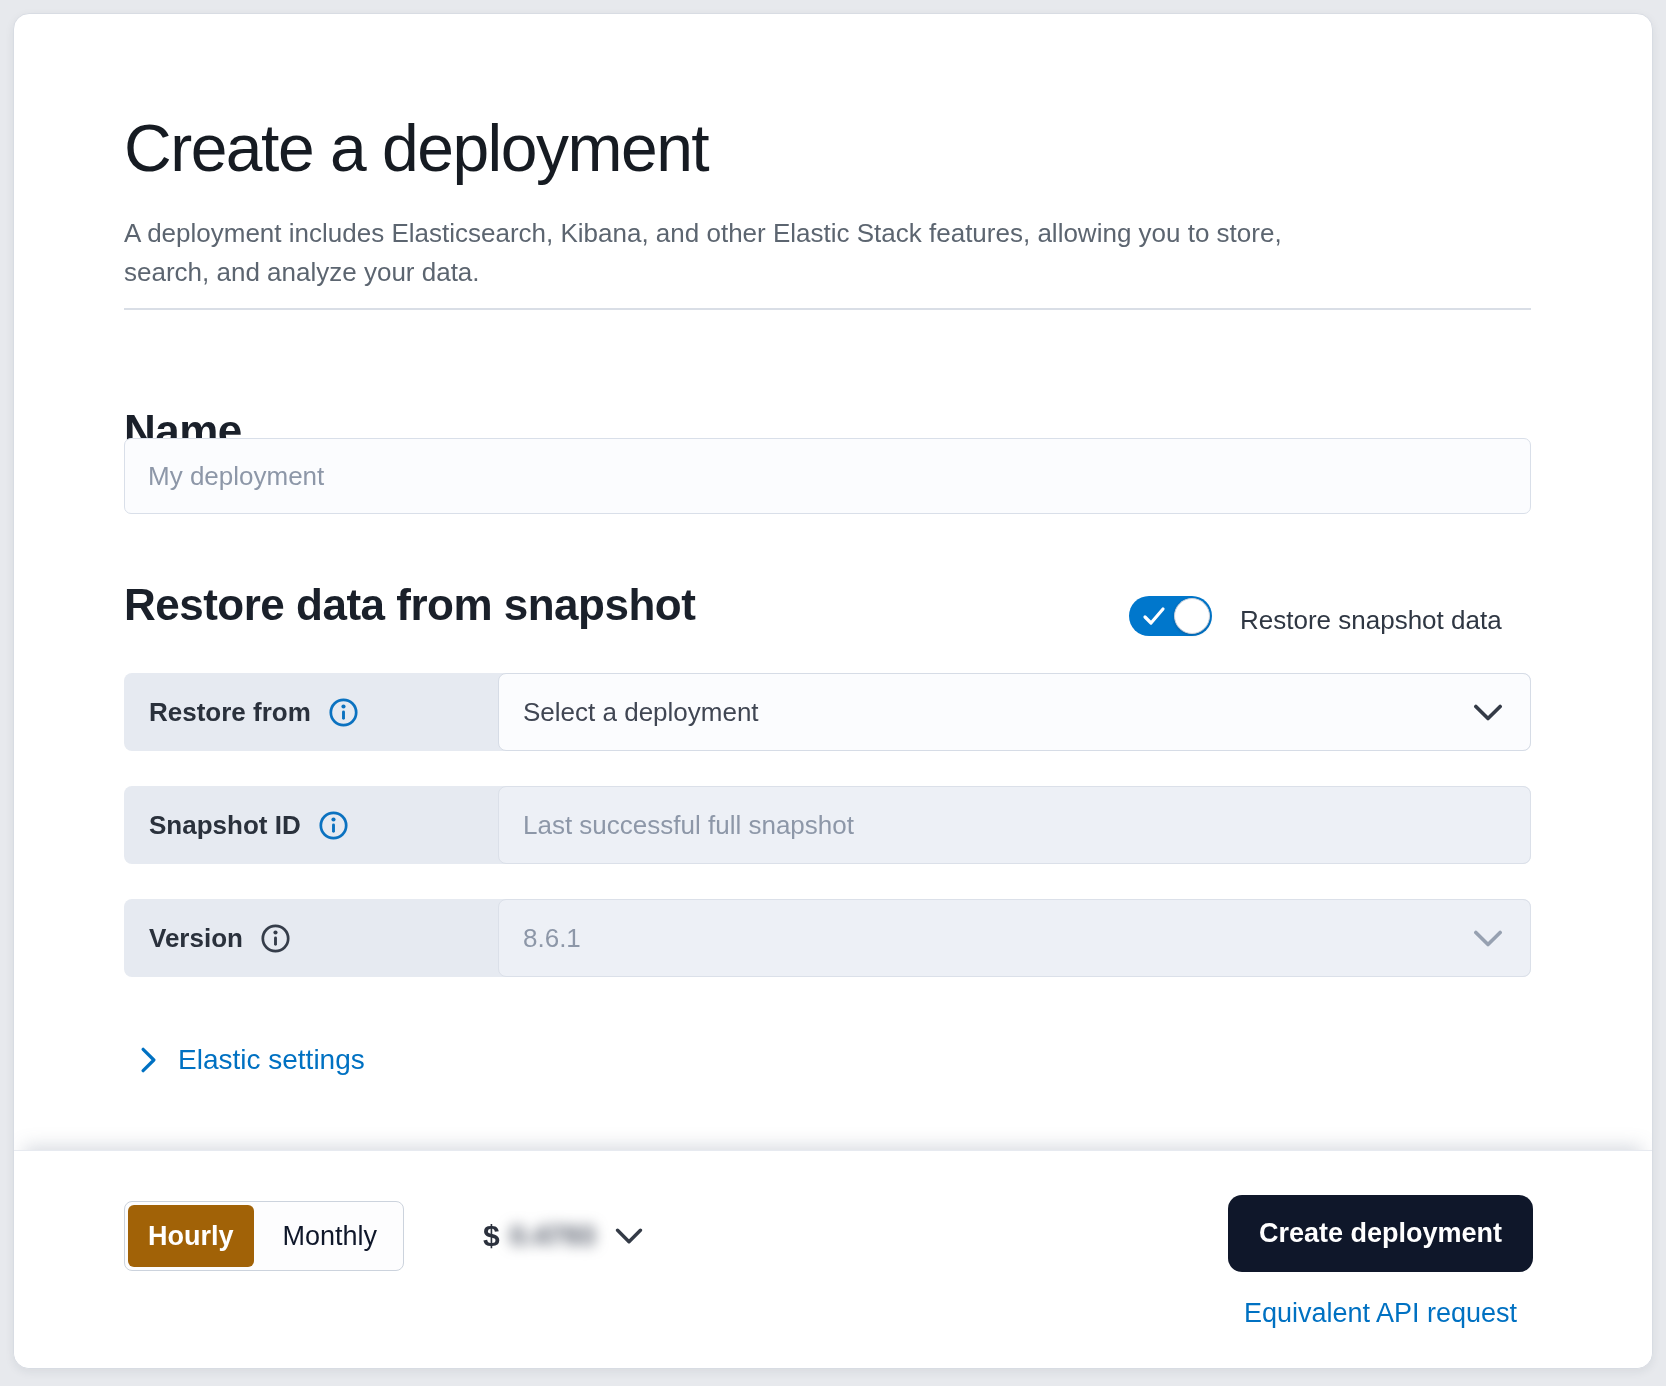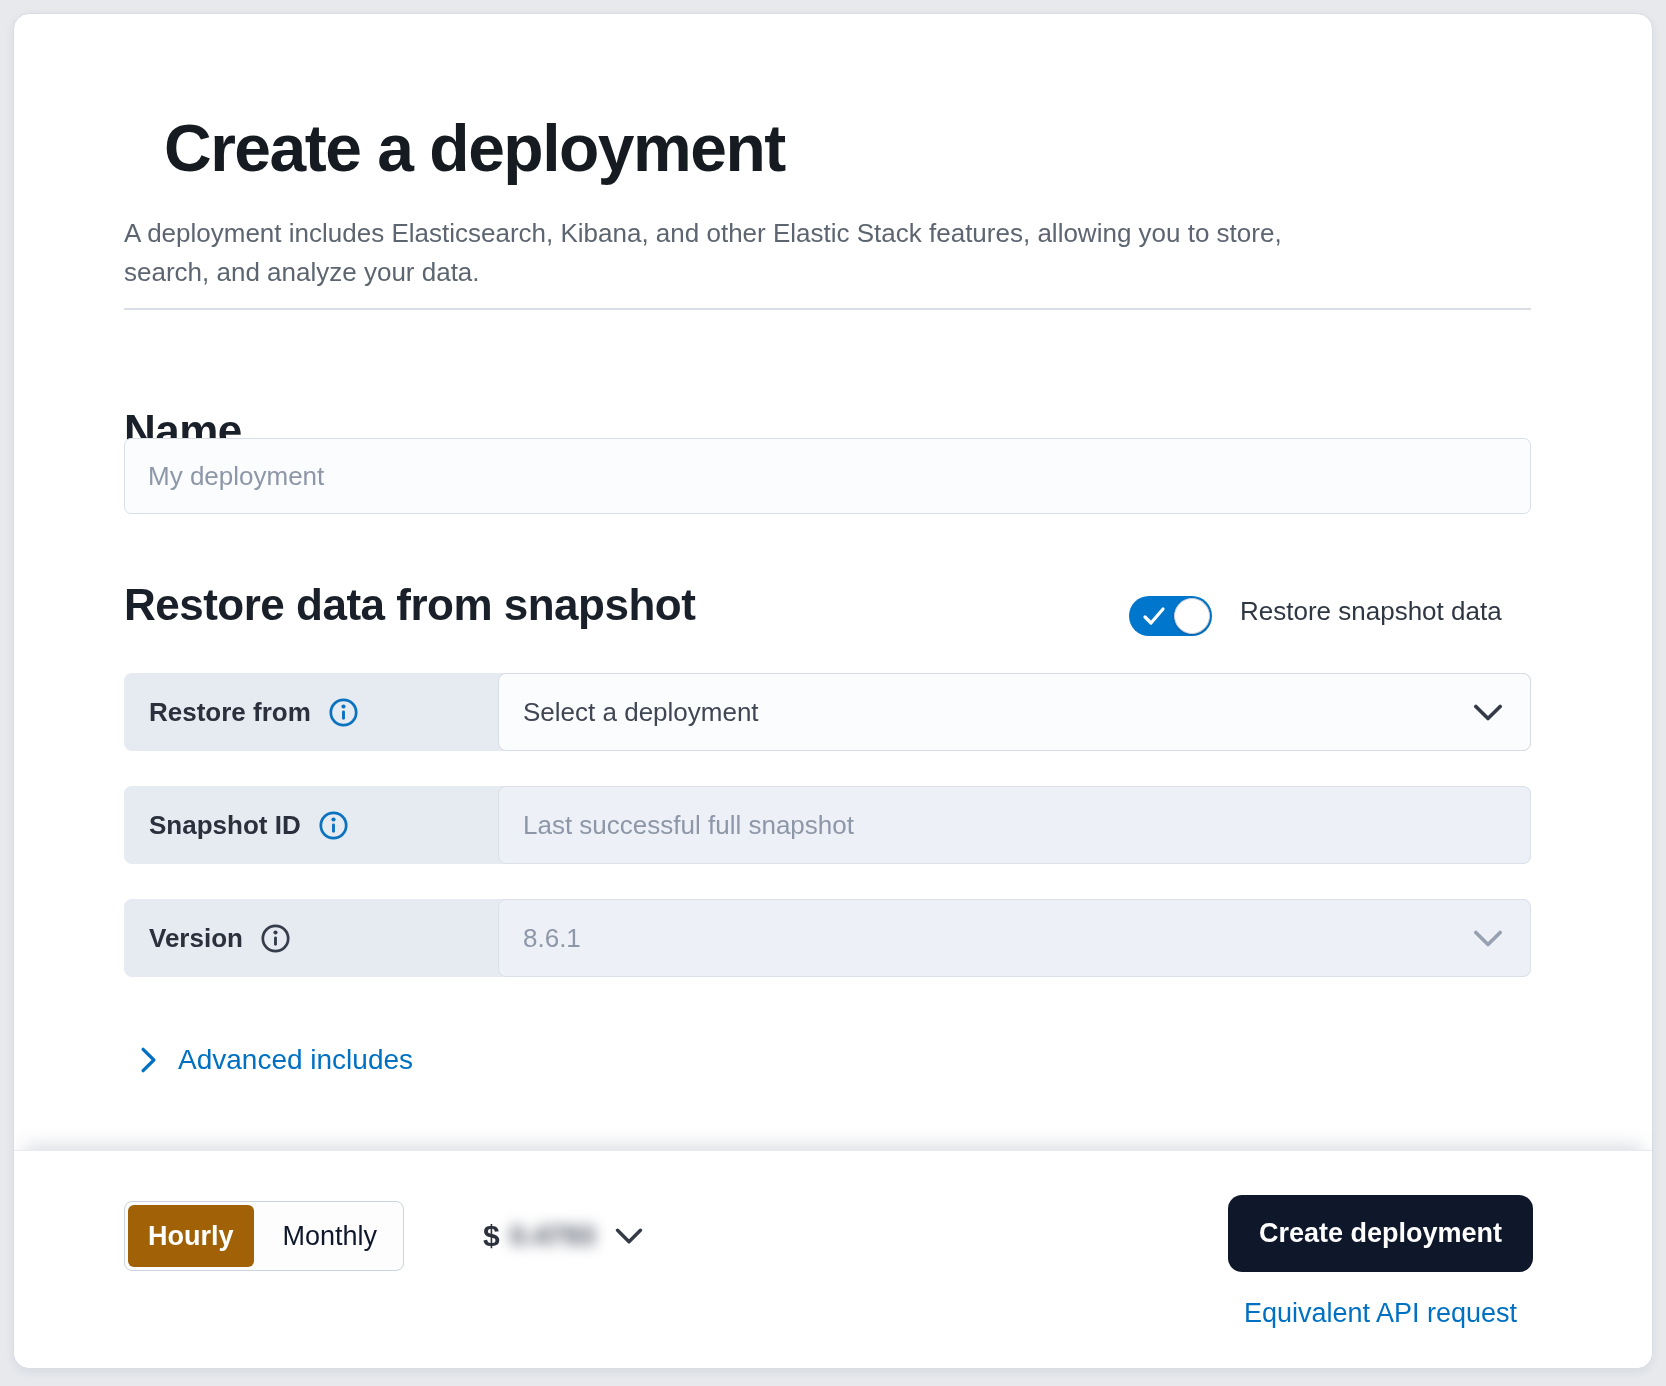--- a/index.html
+++ b/index.html
@@ -9,40 +9,40 @@
 
   .card {
     position:absolute; left:13px; top:13px; width:1640px; height:1356px;
     background:#ffffff; border:1px solid #d8dce3; border-radius:16px;
     box-shadow:0 3px 10px rgba(30,40,60,.07);
     overflow:hidden;
   }
 
   .page-title {
     position:absolute; left:110px; top:96px;
-    font-size:66px; font-weight:700; color:#161b22; letter-spacing:-1.5px;margin-left:40px;
+    font-size:66px; font-weight:400; color:#161b22; letter-spacing:-1.5px;
   }
   .subtitle { position:absolute; left:110px; top:200px; font-size:26px; line-height:39px; color:#5c6570; }
 
   .divider { position:absolute; left:110px; top:294px; width:1407px; height:2px; background:#d9dee6; }
 
   .section-heading { position:absolute; left:110px; font-size:44px; font-weight:700; color:#1a202a; letter-spacing:-0.5px; }
   .heading-name { top:344px;margin-top:48px; }
   .heading-restore { top:566px; }
 
   .name-input {
     position:absolute; left:110px; top:424px; width:1407px; height:76px;
     background:#fbfcfe; border:1px solid #d9dfe9; border-radius:7px;
     font-size:26px; color:#2b323e; padding:0 23px; outline:none;
     font-family:"Liberation Sans","DejaVu Sans",sans-serif;
   }
   .name-input::placeholder { color:#8d97a8; opacity:1; }
 
   
-  .toggle-group { position:absolute; left:1115px; top:582px; height:40px; display:flex; align-items:flex-start; gap:28px; }
+  .toggle-group { position:absolute; left:1115px; top:582px; height:40px; display:flex; align-items:flex-end; gap:28px; }
   .switch { position:relative; width:83px; height:40px; border-radius:20px; background:#0077cc; flex:0 0 auto; cursor:pointer; }
   .switch .check { position:absolute; left:13px; top:9px; width:24px; height:22px; }
   .switch .knob {
     position:absolute; top:2px; right:2px; width:36px; height:36px; border-radius:50%;
     background:#ffffff; border:1px solid #ccd2dc; box-shadow:0 1px 3px rgba(20,30,50,.25);
   }
   .toggle-label { font-size:26px; color:#2f3743; white-space:nowrap; }
 
   
   .form-row {
@@ -181,21 +181,21 @@
         <svg class="chev chev-gray" viewBox="0 0 24 14">
           <polyline points="2 2 12 12 22 2" fill="none" stroke="currentColor" stroke-width="3" stroke-linecap="round" stroke-linejoin="round"></polyline>
         </svg>
       </div>
     </div>
 
     <div class="advanced">
       <svg class="chev-right" viewBox="0 0 14 24">
         <polyline points="2 2 12 12 2 22" fill="none" stroke="currentColor" stroke-width="3" stroke-linecap="round" stroke-linejoin="round"></polyline>
       </svg>
-      <span>Advanced includes</span>
+      <span>Elastic settings</span>
     </div>
 
     <div class="footer">
 
       <div class="billing-toggle">
         <div class="billing-option selected">Hourly</div>
         <div class="billing-option">Monthly</div>
       </div>
 
       <div class="price-group">

